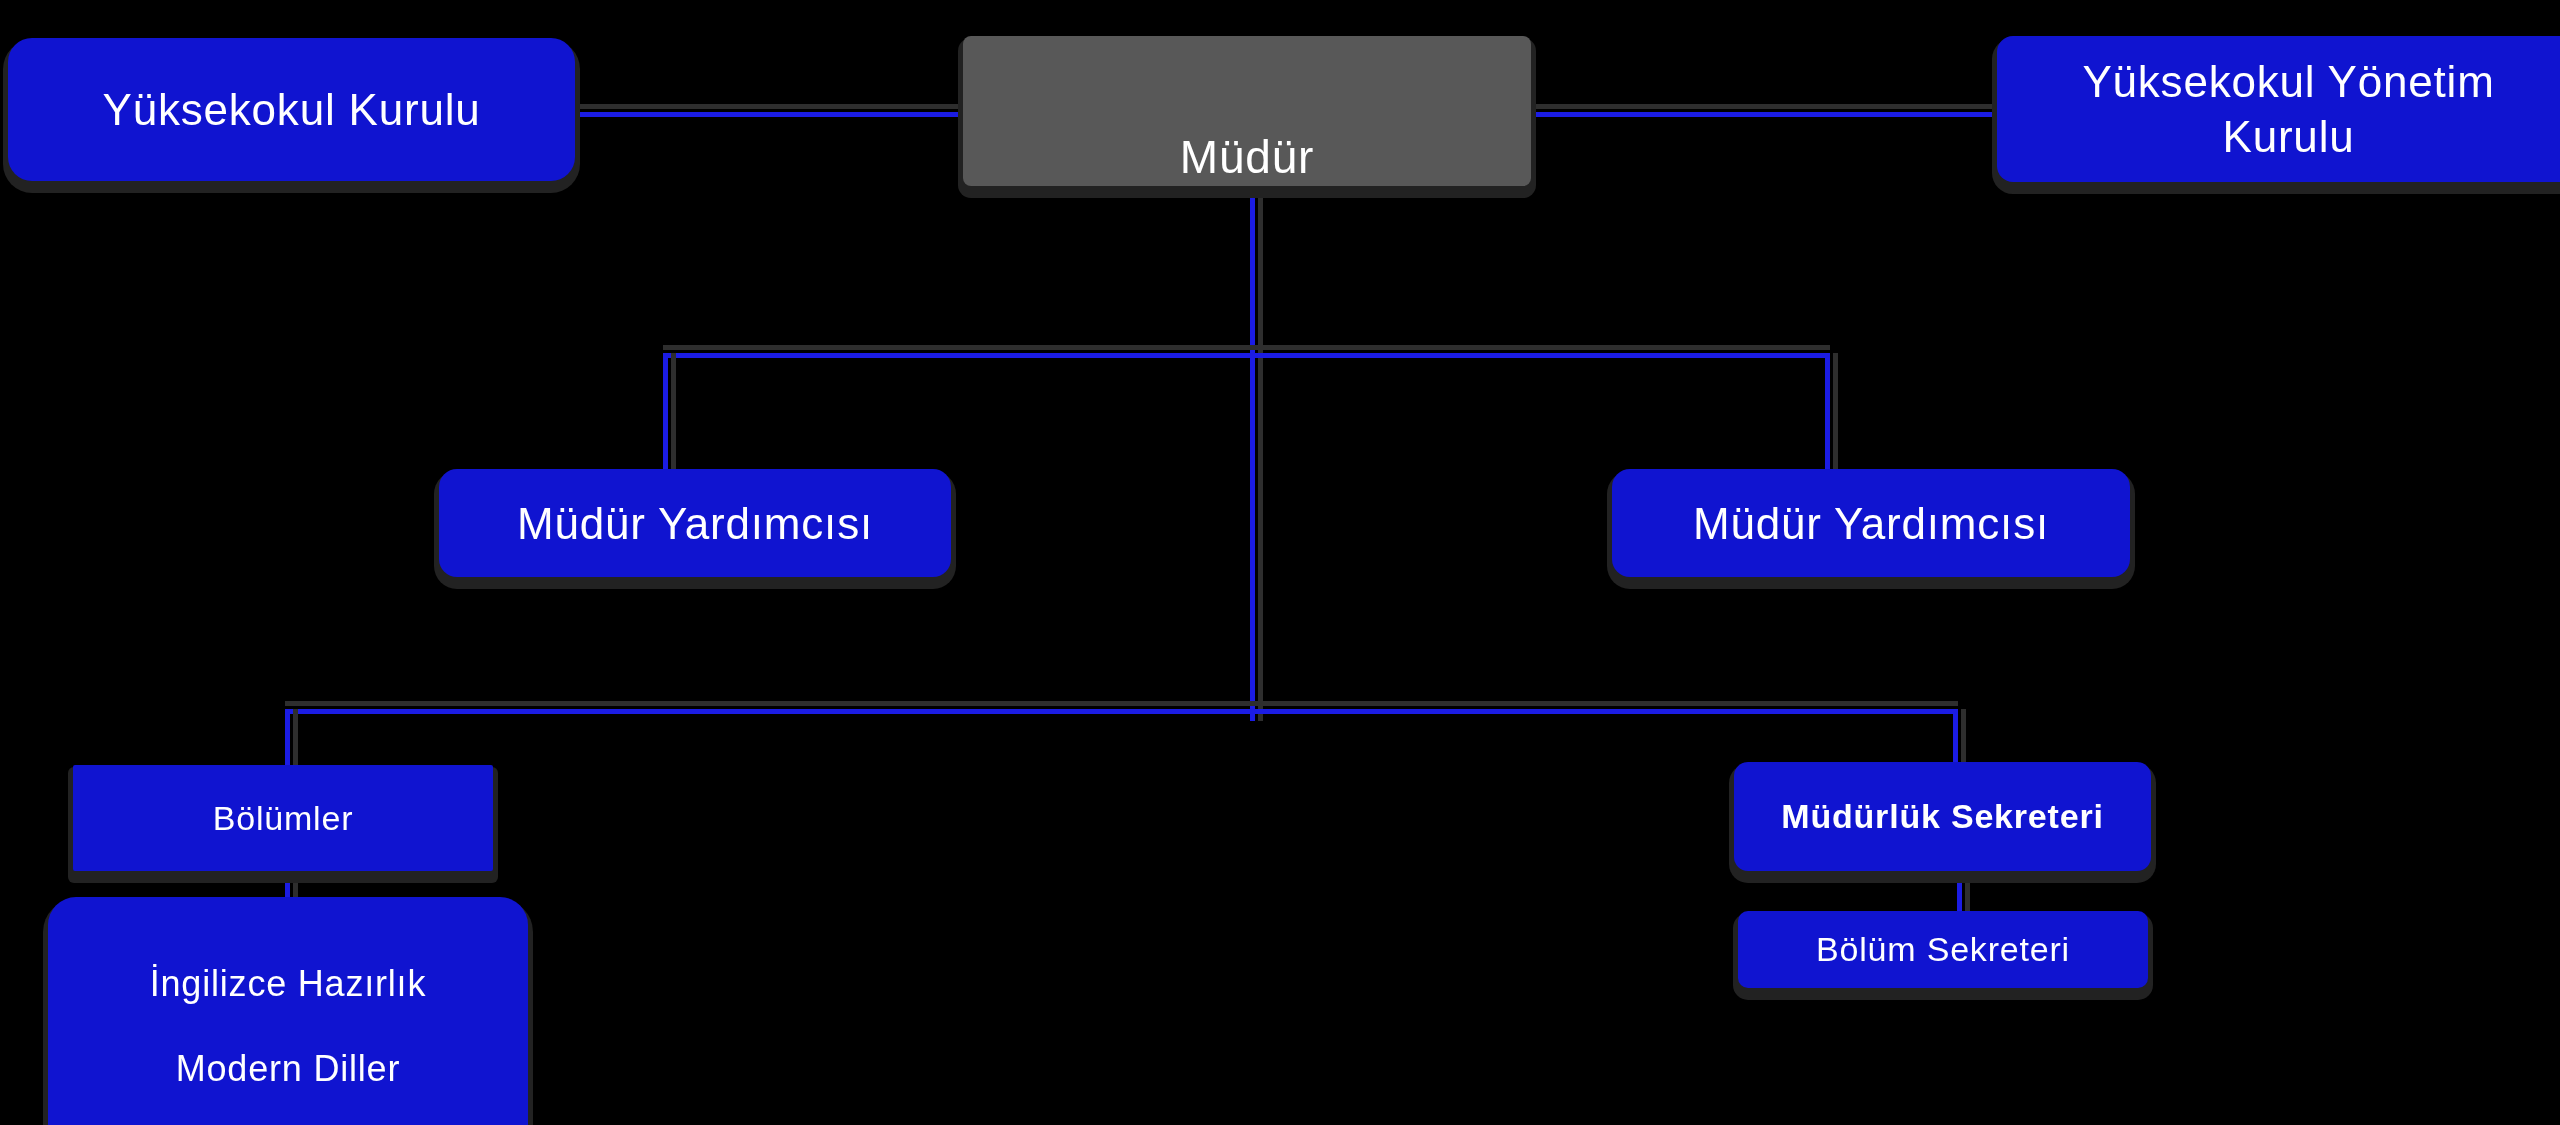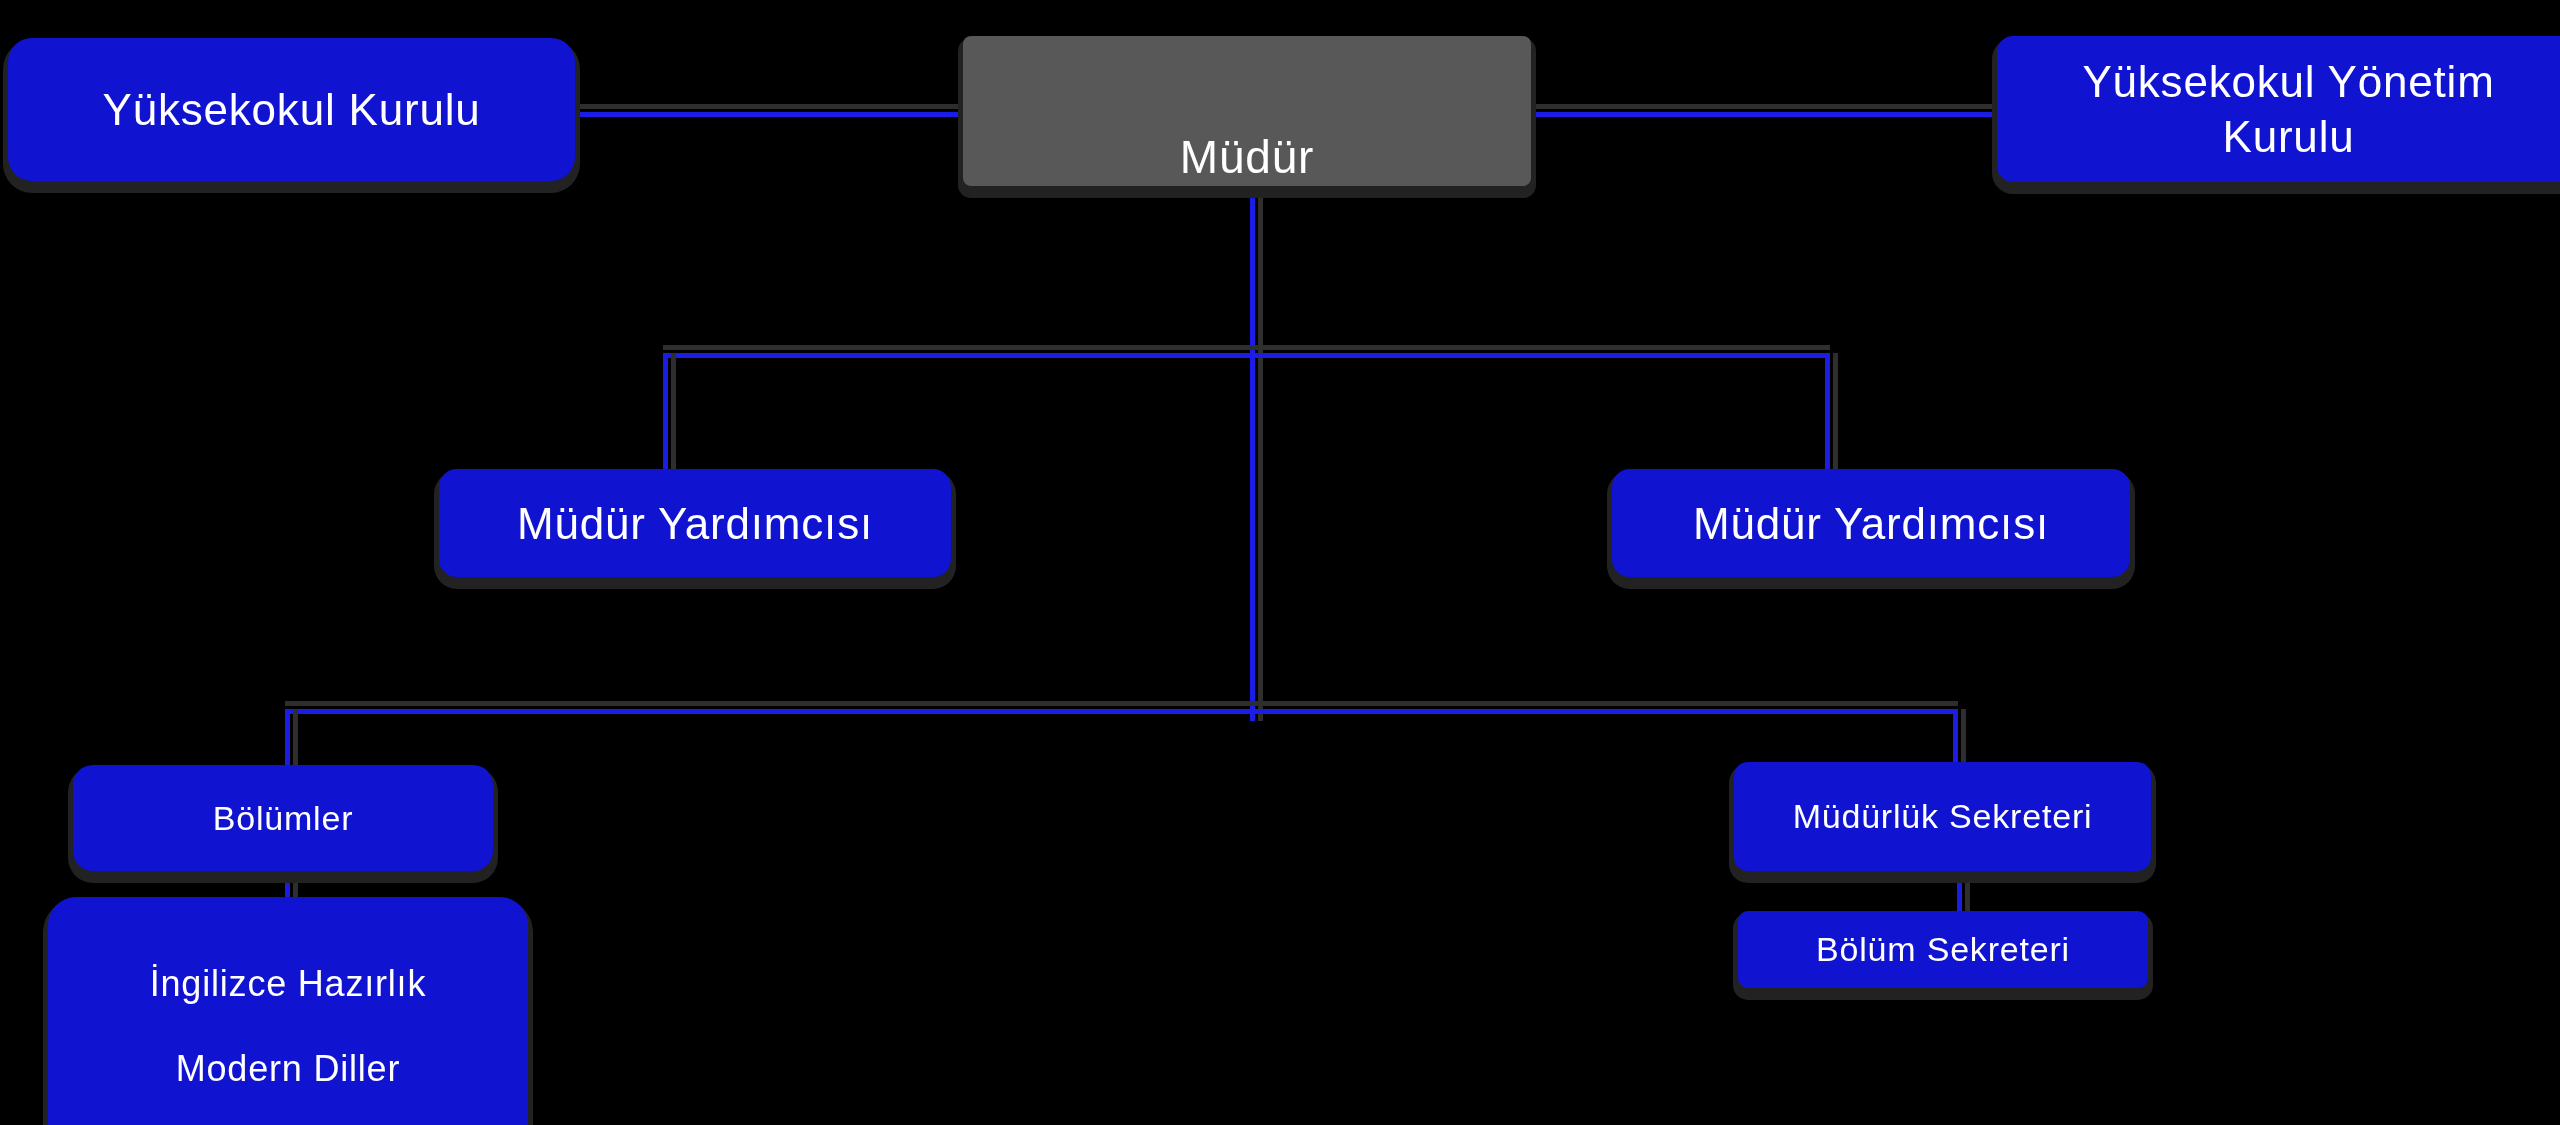--- a/index.html
+++ b/index.html
@@ -75,32 +75,32 @@
   </div>
 
   <div class="node md" style="left:439px;top:435px;width:512px;height:108px;border-radius:18px;">
     <span>Müdür Yardımcısı</span>
   </div>
 
   <div class="node md" style="left:1612px;top:435px;width:518px;height:108px;border-radius:18px;">
     <span>Müdür Yardımcısı</span>
   </div>
 
-  <div class="node sm" style="left:73px;top:731px;width:420px;height:106px;border-radius:20px;">
+  <div class="node sm" style="left:73px;top:731px;width:420px;height:106px;border-radius:2px;">
     <span>Bölümler</span>
   </div>
 
   <div class="node sm" style="left:48px;top:863px;width:480px;height:258px;border-radius:28px;font-size:36px;">
     <span class="multiline">
       <span>İngilizce Hazırlık</span>
       <span>Modern Diller</span>
     </span>
   </div>
 
-  <div class="node sm" style="left:1734px;top:728px;width:417px;height:109px;border-radius:14px;">
+  <div class="node sm" style="left:1734px;top:728px;width:417px;height:109px;border-radius:14px;font-weight:bold;">
     <span>Müdürlük Sekreteri</span>
   </div>
 
   <div class="node sm" style="left:1738px;top:877px;width:410px;height:77px;border-radius:10px;">
     <span>Bölüm Sekreteri</span>
   </div>
 
 </div>
 
 </body></html>

